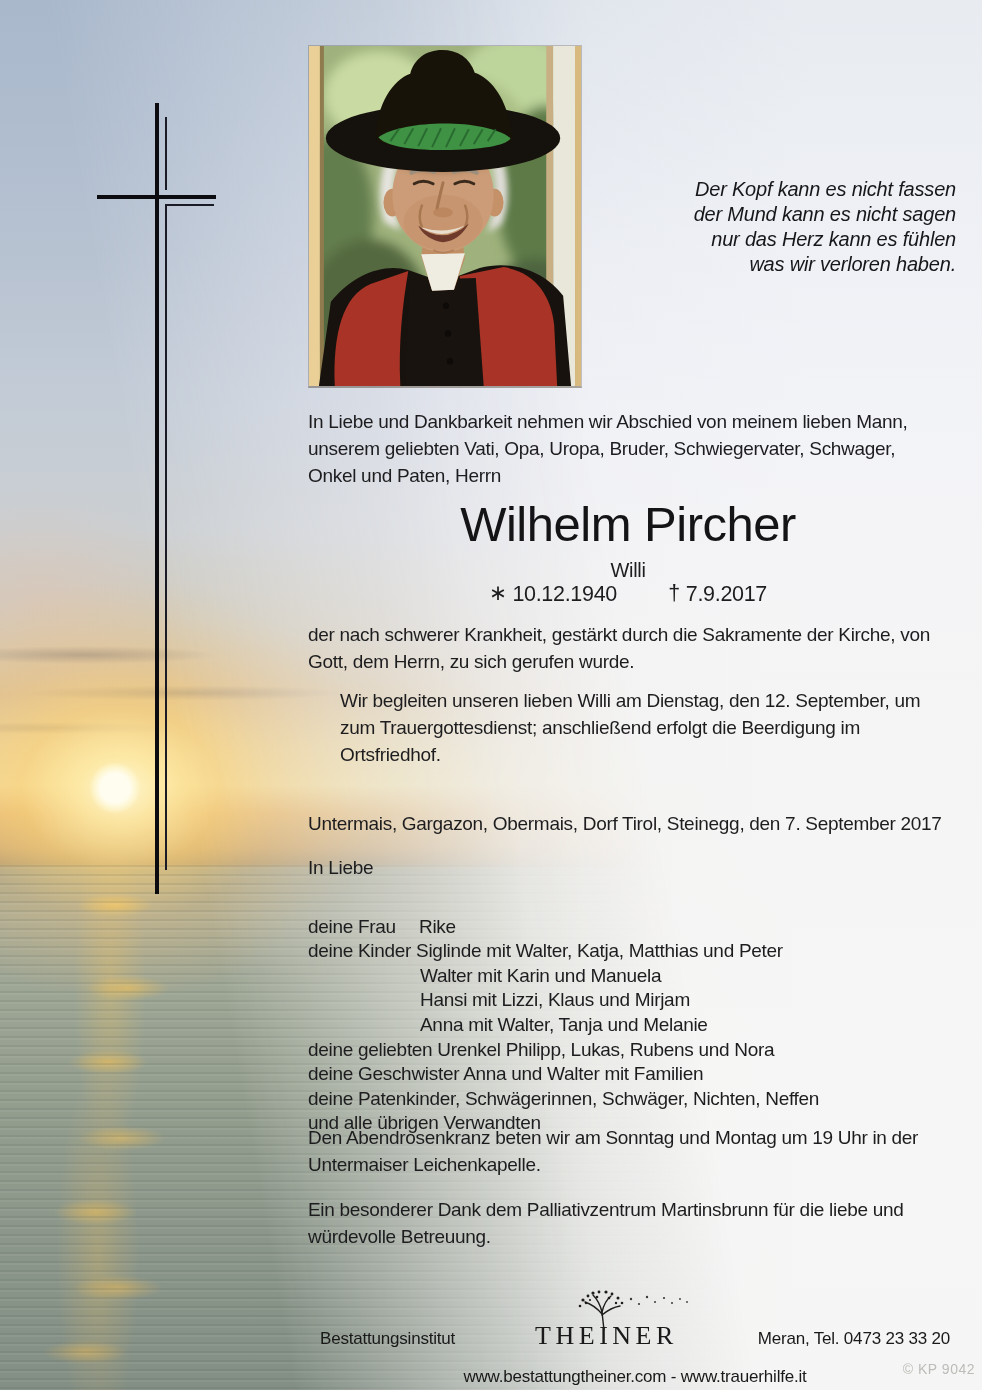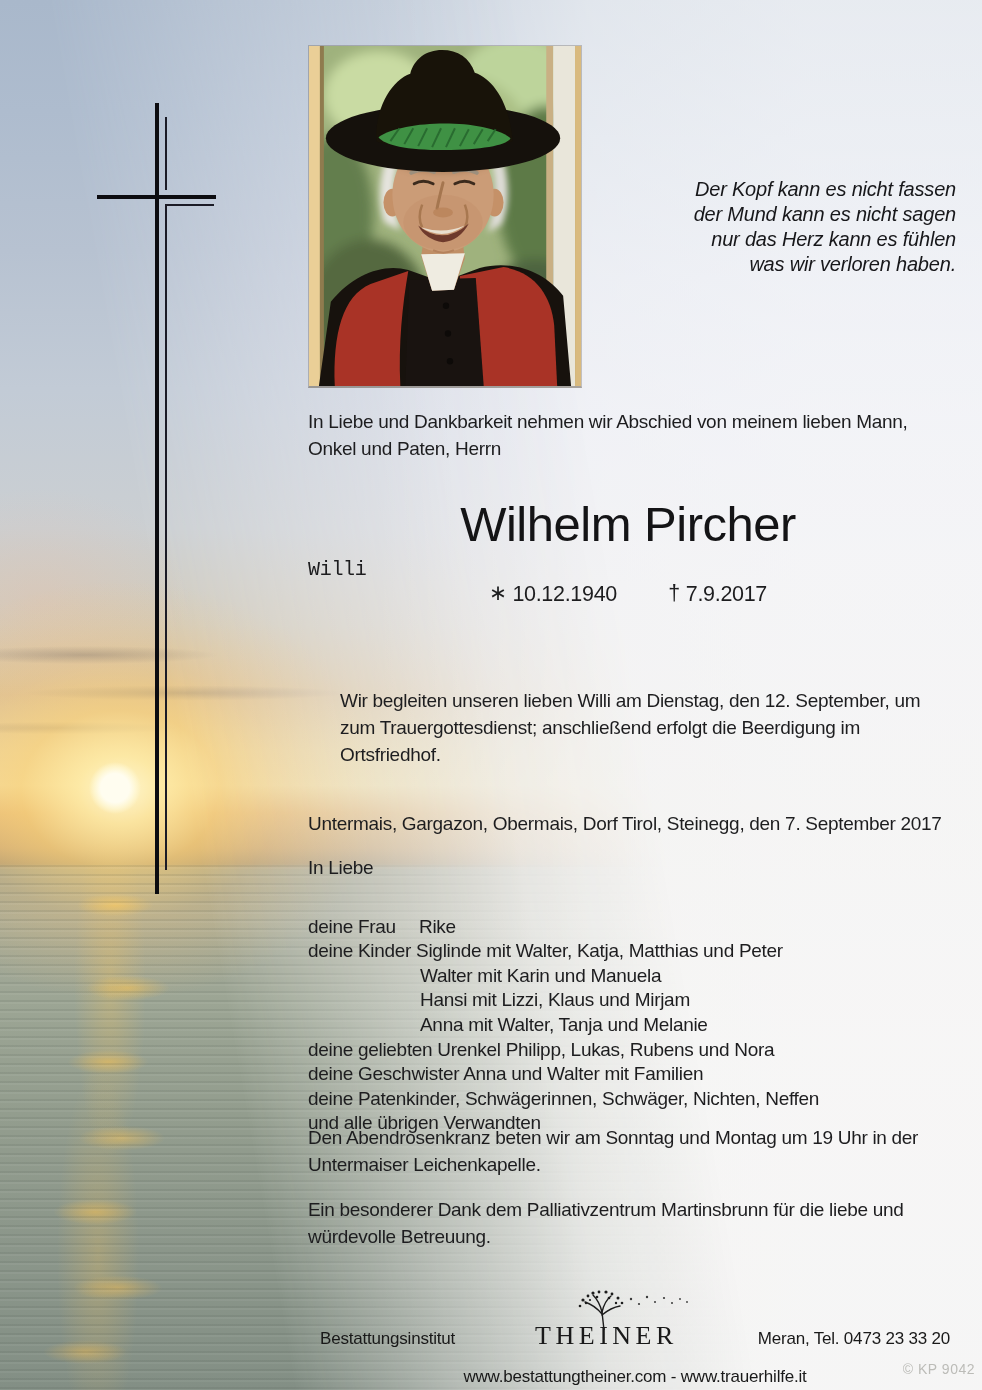--- a/index.html
+++ b/index.html
@@ -63,21 +63,21 @@
   
   .quote{
     position:absolute;left:600px;top:177px;width:356px;z-index:3;
     text-align:right;font-style:italic;font-size:20px;line-height:25px;
     color:#17171a;letter-spacing:-0.2px;
   }
   
   .blk{position:absolute;left:308px;width:640px;z-index:3;font-size:19px;line-height:26.8px;letter-spacing:-0.3px;color:#1d1d1f;}
   .intro{top:409px;}
   .name{top:496px;text-align:center;font-size:49px;line-height:56px;letter-spacing:-0.5px;color:#141416;font-weight:400;}
-  .nickname{top:557px;font-size:20px;font-family:Liberation Mono, monospace;}
+  .nickname{top:557px;text-align:center;font-size:20px;}
   .dates{top:581px;text-align:center;font-size:21.5px;}
   .dates .sym{display:inline-block;transform:translateY(-1px);}
   .dates .gap{display:inline-block;width:40px;}
   .passing{top:622px;}
   .funeral{top:688px;margin-left:32px;}
   .places{top:811px;}
   .family{top:856px;line-height:24.6px;}
   .family .fam-wife{position:relative;margin-top:34px;}
   .family .fam-wife .wife-name{position:absolute;left:111px;top:0;}
   .family .ind{padding-left:112px;}
@@ -182,34 +182,39 @@
 
   <div class="quote">
     <div>Der Kopf kann es nicht fassen</div>
     <div>der Mund kann es nicht sagen</div>
     <div>nur das Herz kann es fühlen</div>
     <div>was wir verloren haben.</div>
   </div>
 
   <div class="blk intro">
     <div>In Liebe und Dankbarkeit nehmen wir Abschied von meinem lieben Mann,</div>
+    <div>unserem geliebten Vati, Opa, Uropa, Bruder, Schwiegervater, Schwager,</div>
     <div>Onkel und Paten, Herrn</div>
   </div>
 
   <div class="blk name">Wilhelm Pircher</div>
   <div class="blk nickname">Willi</div>
 
   <div class="blk dates">
     <span class="sym">∗</span>
     <span>10.12.1940</span>
     <span class="gap"></span>
     <span class="sym">†</span>
     <span>7.9.2017</span>
   </div>
 
+  <div class="blk passing">
+    <div>der nach schwerer Krankheit, gestärkt durch die Sakramente der Kirche, von</div>
+    <div>Gott, dem Herrn, zu sich gerufen wurde.</div>
+  </div>
 
   <div class="blk funeral">
     <div>Wir begleiten unseren lieben Willi am Dienstag, den 12. September, um</div>
     <div>zum Trauergottesdienst; anschließend erfolgt die Beerdigung im</div>
     <div>Ortsfriedhof.</div>
   </div>
 
   <div class="blk places">Untermais, Gargazon, Obermais, Dorf Tirol, Steinegg, den 7. September 2017</div>
 
   <div class="blk family">

